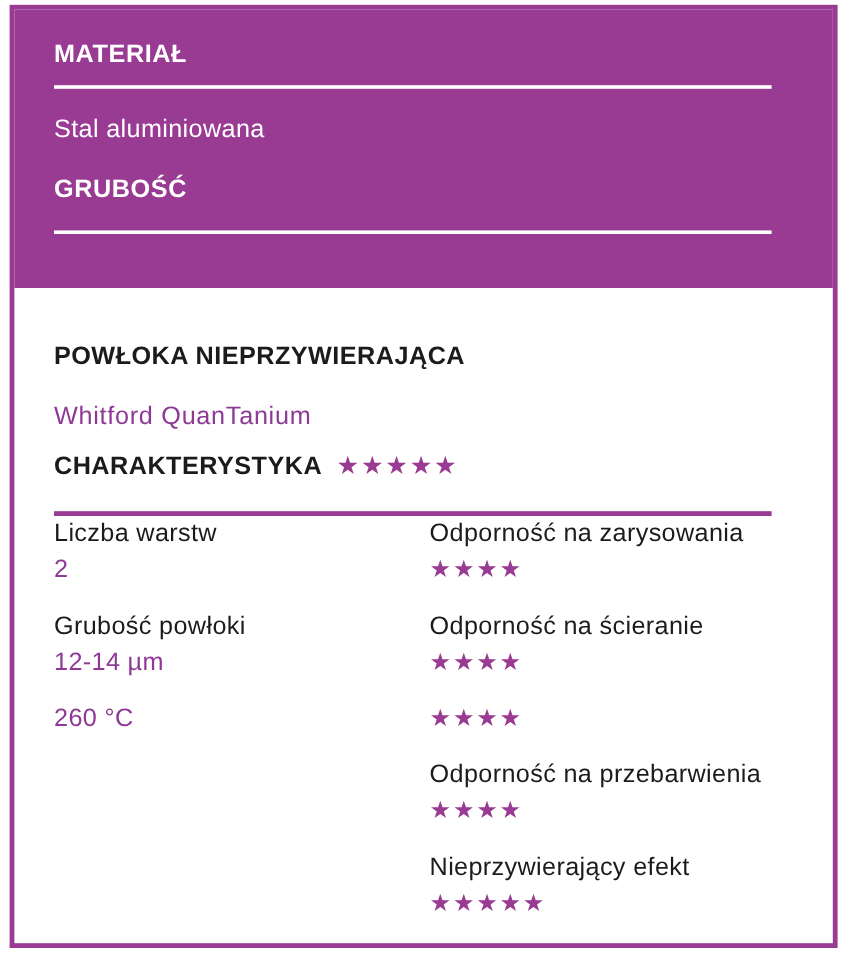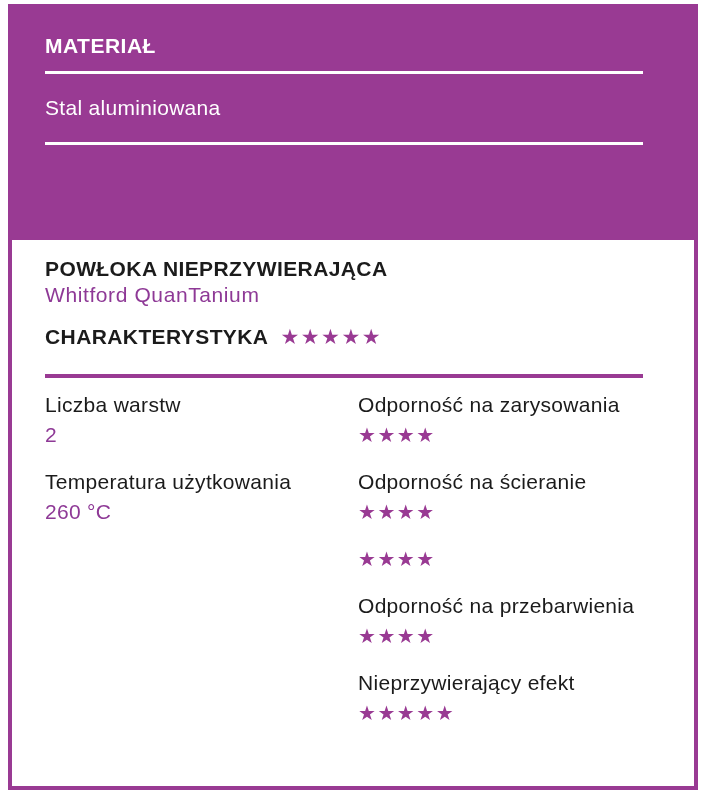--- a/index.html
+++ b/index.html
@@ -57,22 +57,24 @@
   .card-body {
     box-sizing: border-box;
     padding: 16px 51px 0 33px;
     color: var(--dark);
   }
   .coating-title {
     font-size: 21px;
     font-weight: bold;
     letter-spacing: 0.4px;
     line-height: 26px;
+    margin-top: 28px;
   }
   .brand {
+    margin-top: 24px;
     font-size: 21px;
     letter-spacing: 0.6px;
     line-height: 26px;
     color: var(--purpleText);
   }
   .char-row {
     margin-top: 16px;
     line-height: 26px;
     display: flex;
   }
@@ -88,21 +90,20 @@
     white-space: nowrap;
   }
   .char-row .stars { margin-left: 12px; font-size: 21px; }
   .body-rule {
     height: 4px;
     background: var(--purple);
     margin-top: 24px;
     border: none;
   }
   .columns {
-    margin-top: 12px;
     display: flex;
   }
   .col-left { width: 313px; flex: 0 0 313px; }
   .col-right { flex: 1; }
   .group { margin-bottom: 17px; }
   .group .label {
     font-size: 21px;
     line-height: 30px;
     letter-spacing: 0.3px;
     color: var(--dark);
@@ -118,20 +119,21 @@
 </head>
 <body>
 
 <div class="stage">
   <div class="card">
 
     <div class="card-header">
       <div class="hdr-label">MATERIAŁ</div>
       <div class="hdr-rule"></div>
       <div class="hdr-value">Stal aluminiowana</div>
+      <div class="hdr-label second">GRUBOŚĆ</div>
       <div class="hdr-rule second"></div>
     </div>
 
     <div class="card-body">
       <div class="coating-title">POWŁOKA NIEPRZYWIERAJĄCA</div>
       <div class="brand">Whitford QuanTanium</div>
 
       <div class="char-row">
         <span class="char-title">CHARAKTERYSTYKA</span>
         <span class="stars">★★★★★</span>
@@ -139,21 +141,24 @@
 
       <div class="body-rule"></div>
 
       <div class="columns">
         <div class="col-left">
           <div class="group">
             <div class="label">Liczba warstw</div>
             <div class="value">2</div>
           </div>
           <div class="group">
-            <div class="label">Temperatura użytkowania</div>
+            <div class="label">Grubość powłoki</div>
+            <div class="value">12-14 µm</div>
+          </div>
+          <div class="group">
             <div class="value">260 °C</div>
           </div>
         </div>
 
         <div class="col-right">
           <div class="group">
             <div class="label">Odporność na zarysowania</div>
             <span class="stars">★★★★</span>
           </div>
           <div class="group">

